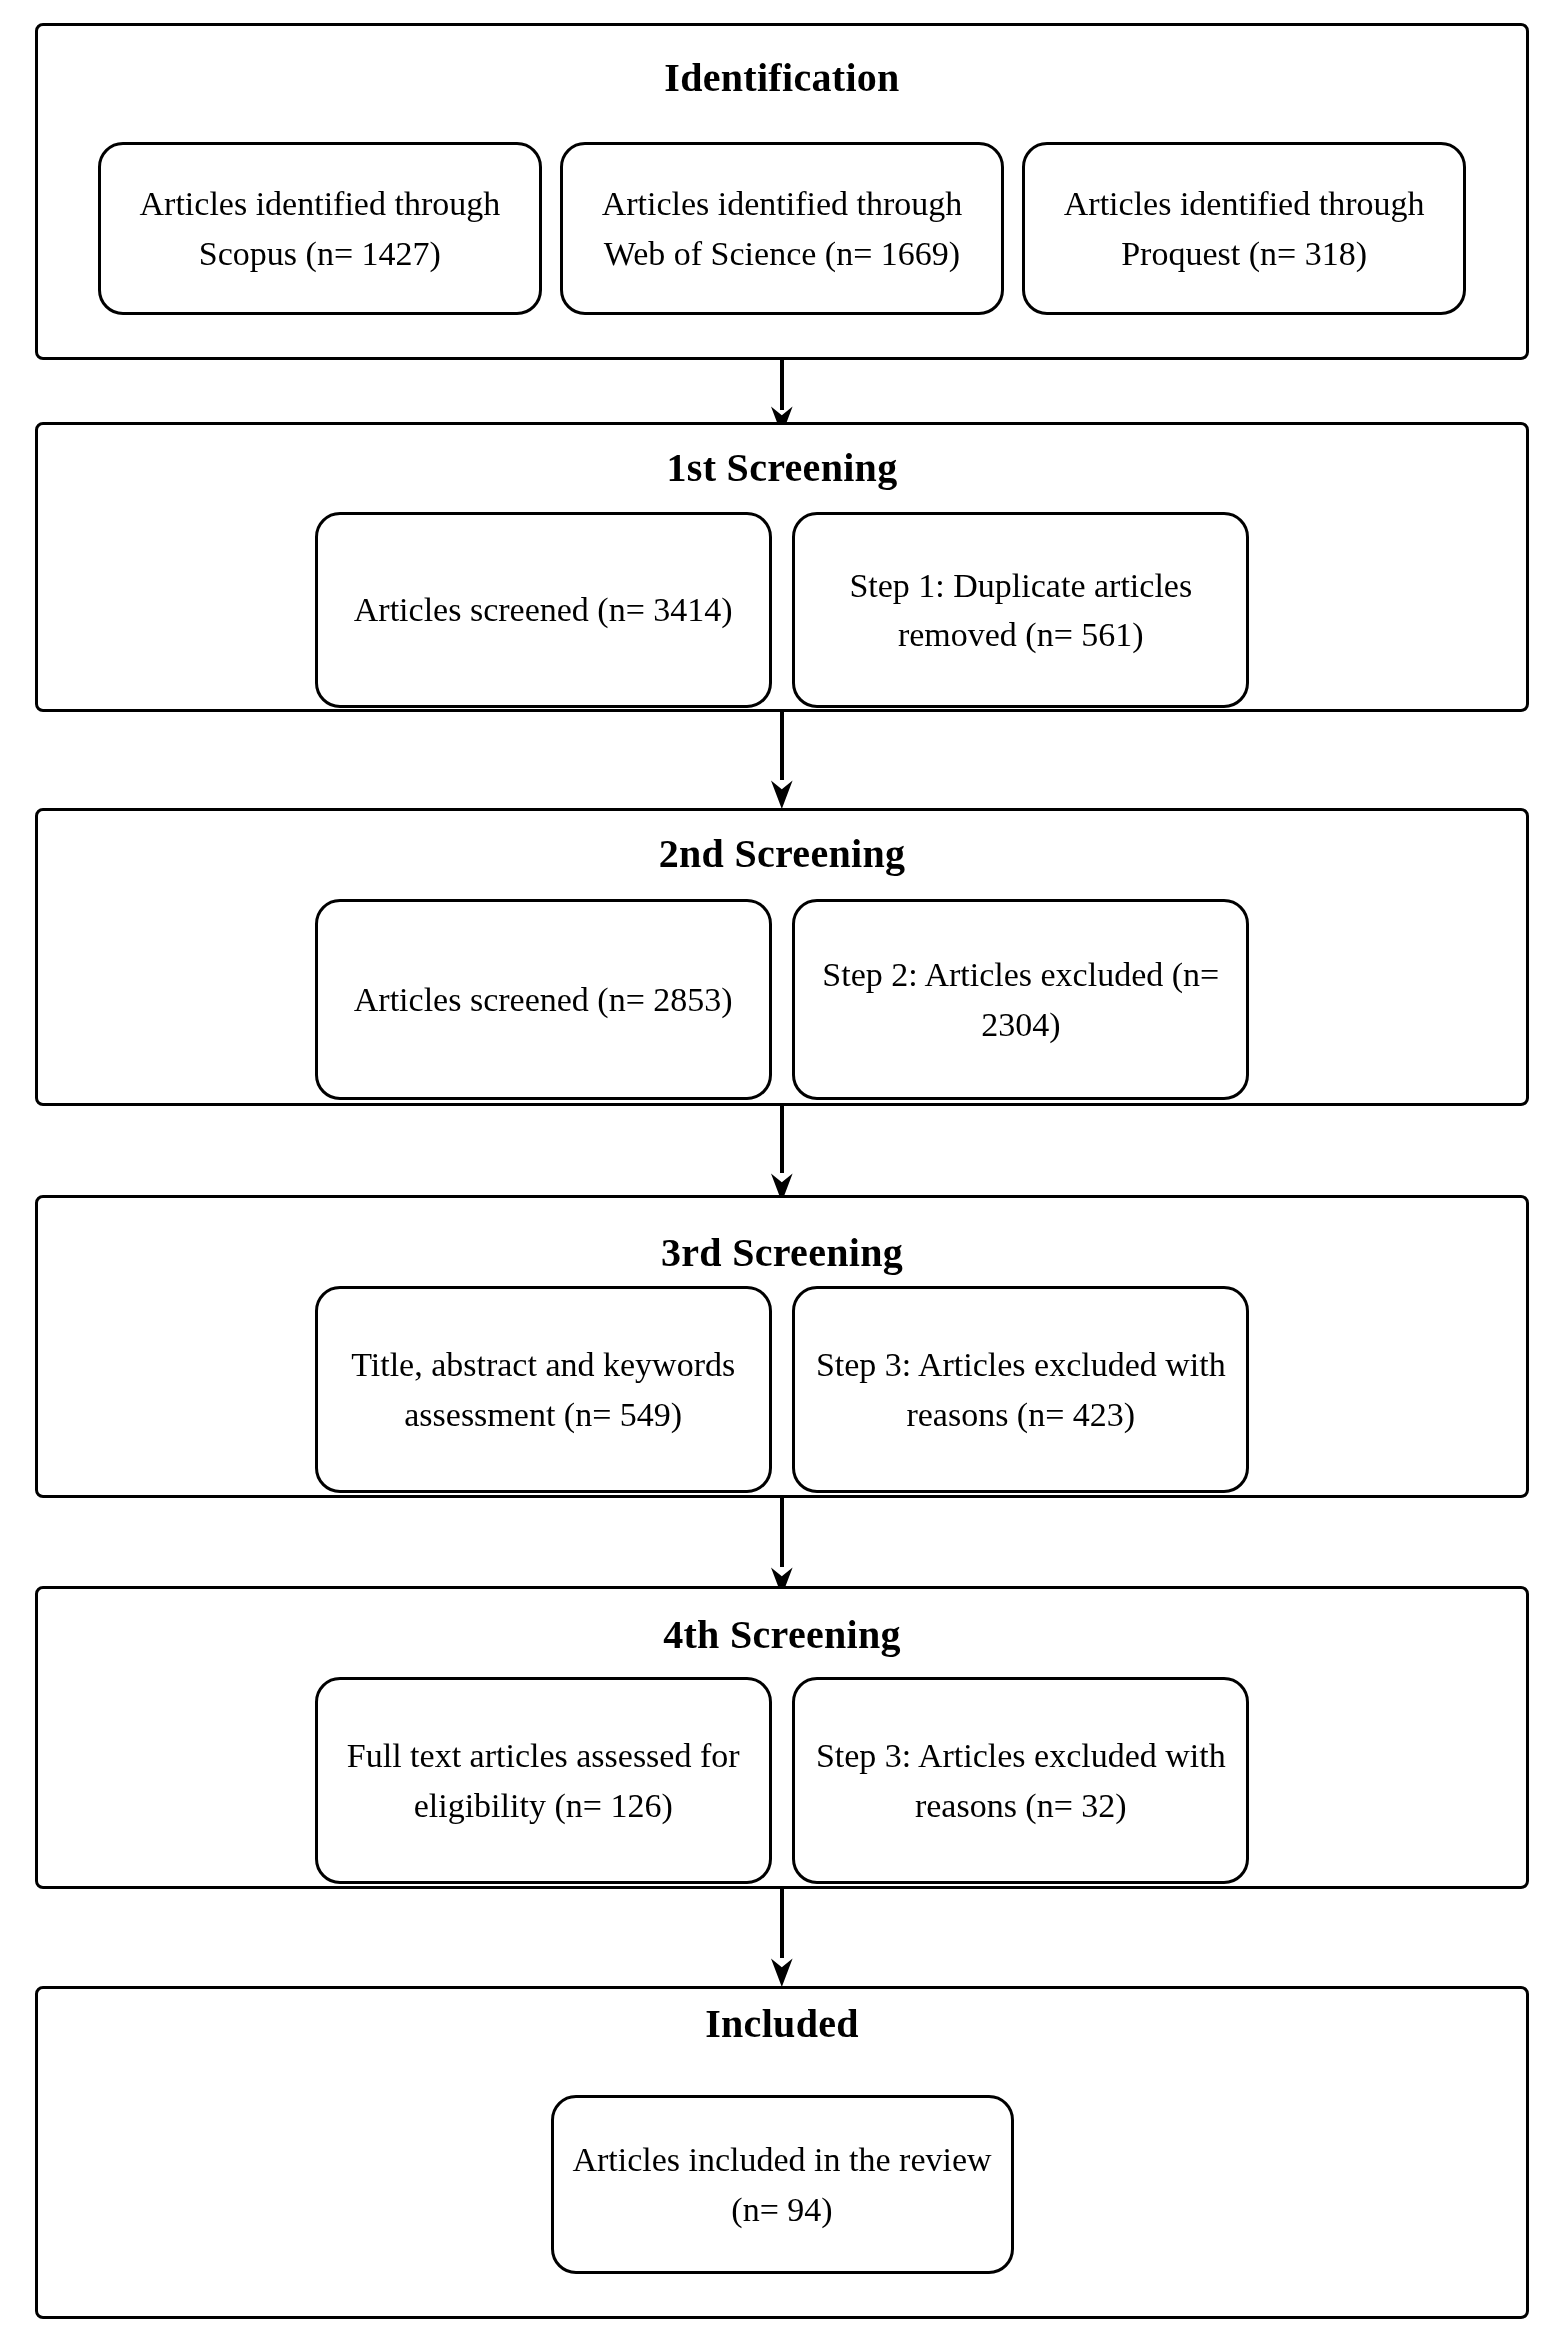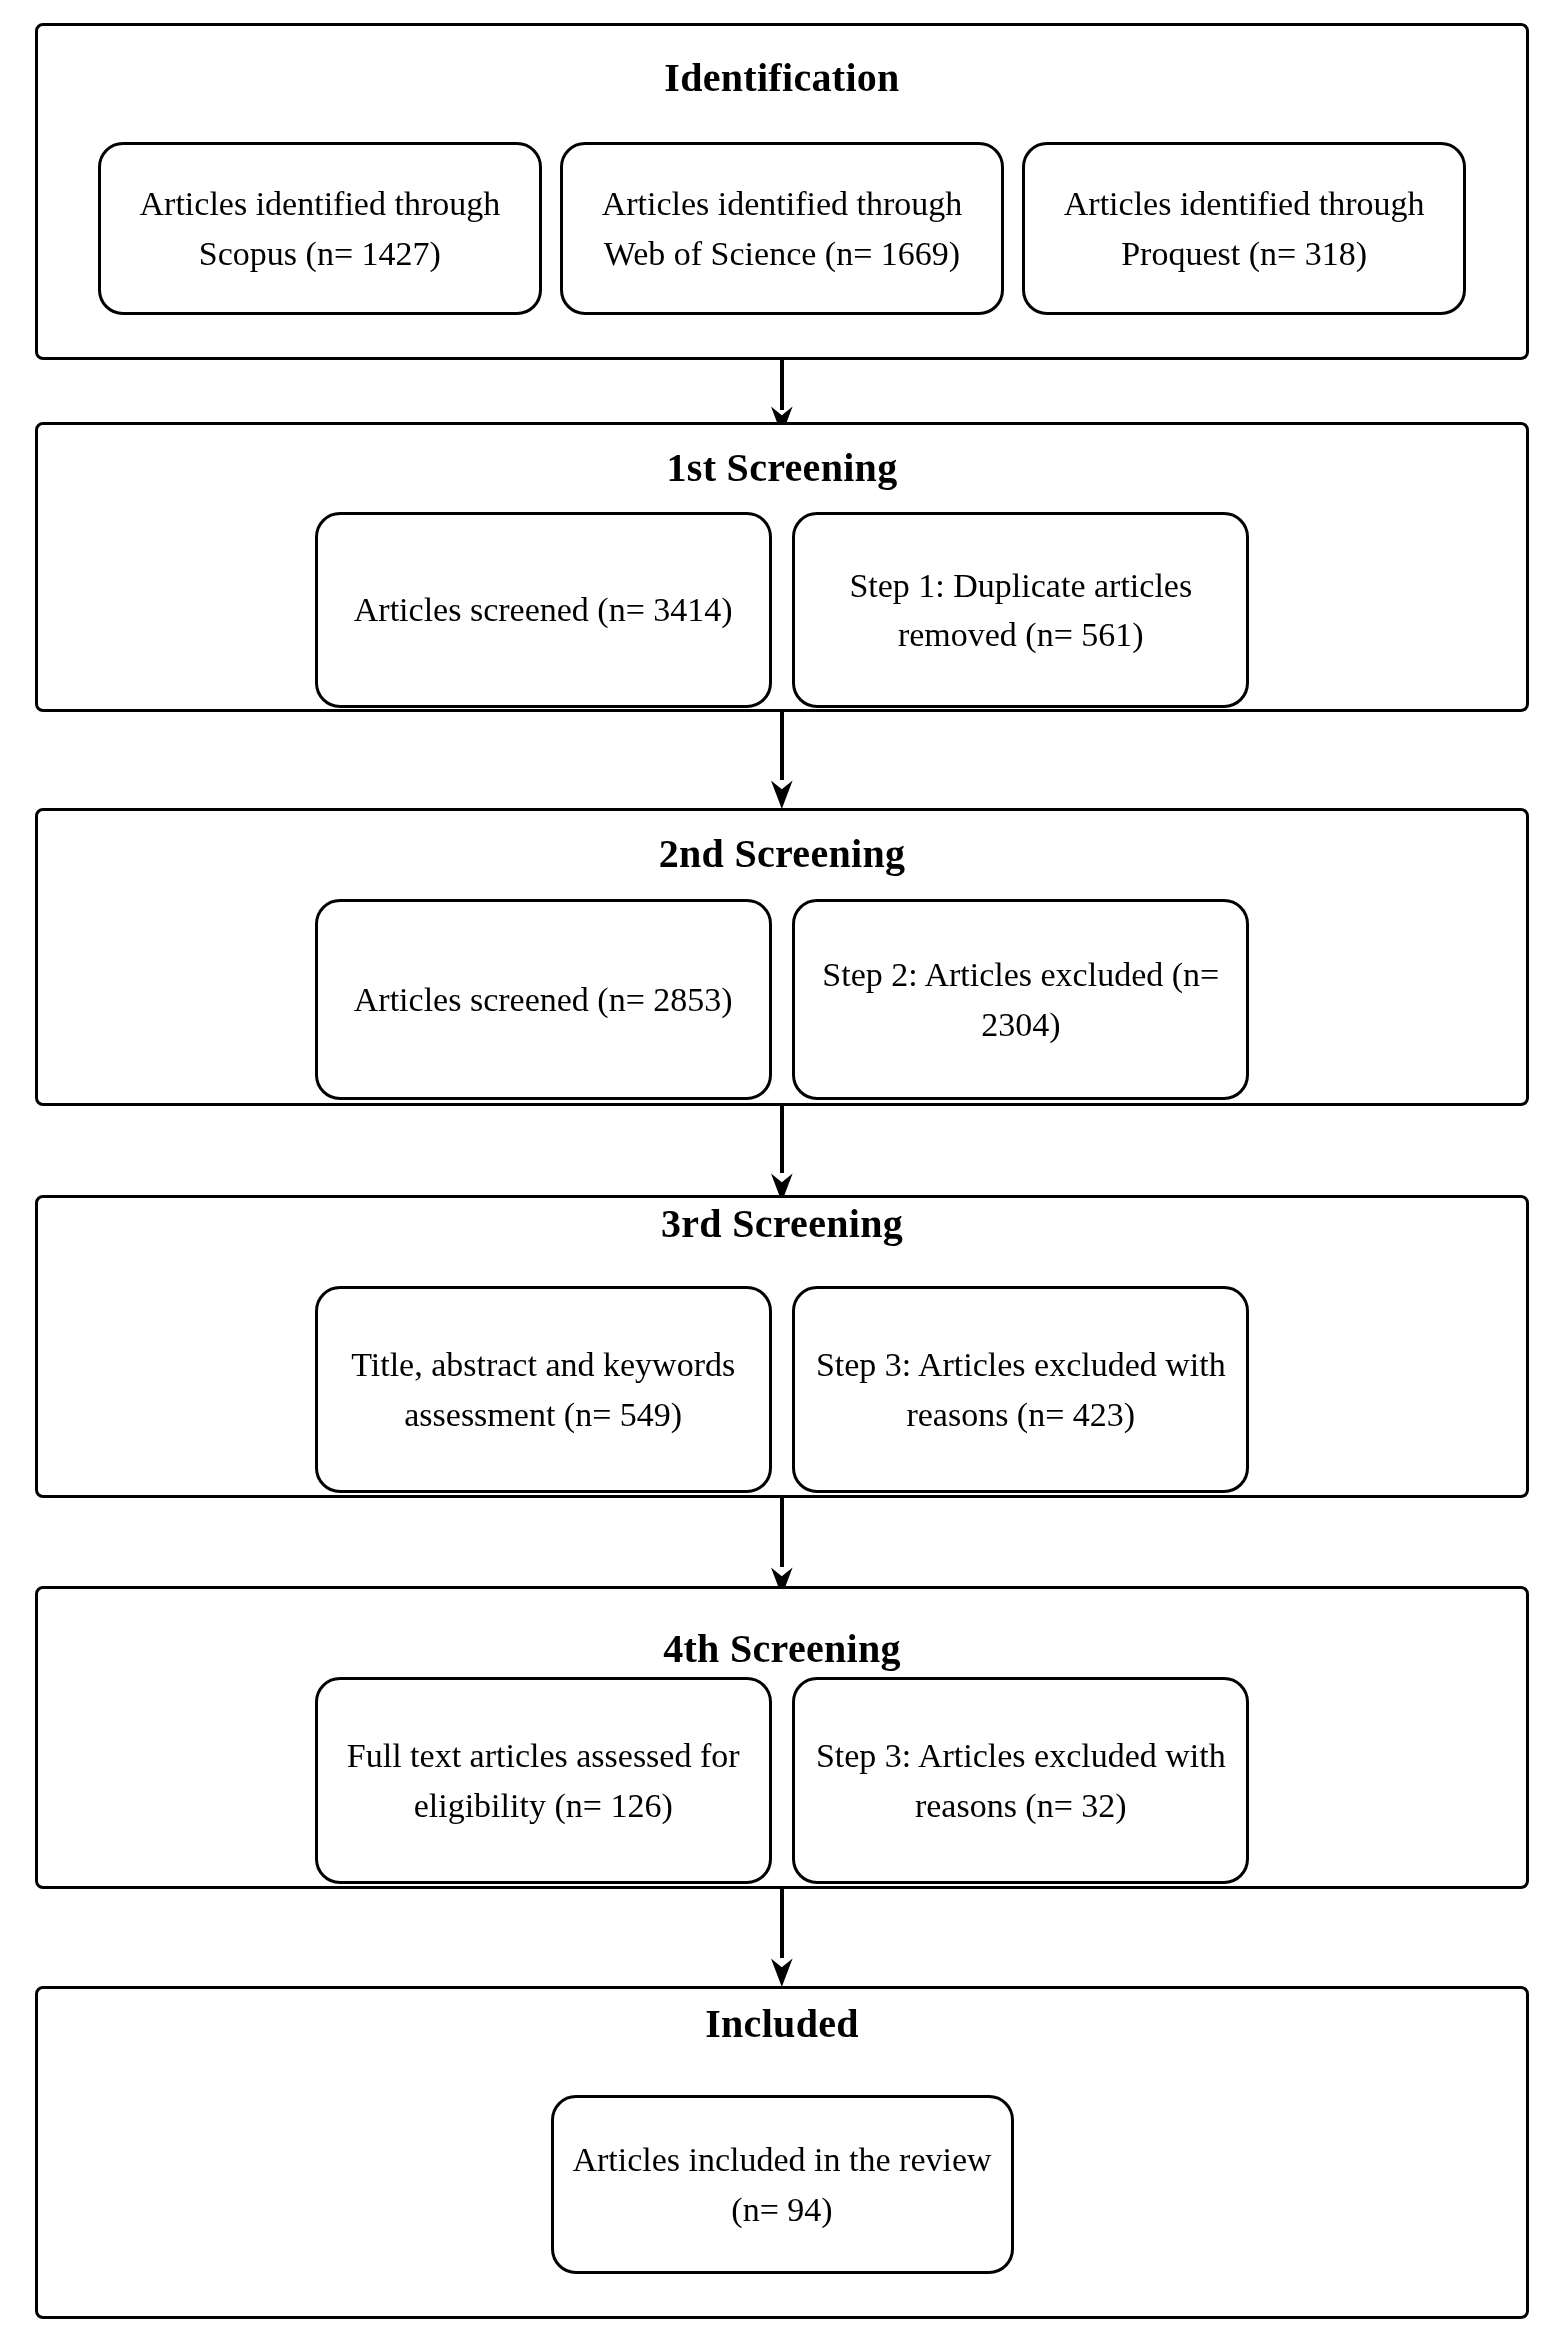--- a/index.html
+++ b/index.html
@@ -163,21 +163,21 @@
   <div class="arrow" style="top:1105px; height:96px;">
     <div class="shaft" style="height:68px;"></div>
     <div class="head" style="top:63px;">
       <svg viewBox="0 0 40 62" preserveAspectRatio="none" aria-hidden="true">
         <path d="M20 62 L0 10 L20 26 L40 10 Z" fill="#000000"></path>
       </svg>
     </div>
   </div>
 
   <div class="stage" style="top:1195px; height:303px;">
-    <div class="stage-title" style="margin-top:5px;">3rd Screening</div>
+    <div class="stage-title" style="margin-top:34px;">3rd Screening</div>
 
     <div class="box-row scr-row" style="top:88px; height:207px;">
       <div class="ibox">
         <span>Title, abstract and keywords assessment (n= 549)</span>
       </div>
       <div class="ibox">
         <span>Step 3:  Articles excluded with reasons (n= 423)</span>
       </div>
     </div>
   </div>
@@ -185,21 +185,21 @@
   <div class="arrow" style="top:1498px; height:97px;">
     <div class="shaft" style="height:69px;"></div>
     <div class="head" style="top:64px;">
       <svg viewBox="0 0 40 62" preserveAspectRatio="none" aria-hidden="true">
         <path d="M20 62 L0 10 L20 26 L40 10 Z" fill="#000000"></path>
       </svg>
     </div>
   </div>
 
   <div class="stage" style="top:1586px; height:303px;">
-    <div class="stage-title" style="margin-top:39px;">4th Screening</div>
+    <div class="stage-title" style="margin-top:25px;">4th Screening</div>
 
     <div class="box-row scr-row" style="top:88px; height:207px;">
       <div class="ibox">
         <span>Full text articles assessed for eligibility (n= 126)</span>
       </div>
       <div class="ibox">
         <span>Step 3:  Articles excluded with reasons (n= 32)</span>
       </div>
     </div>
   </div>

